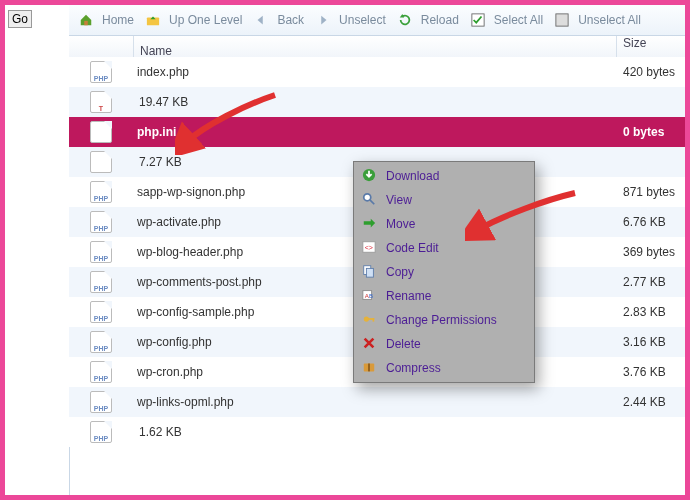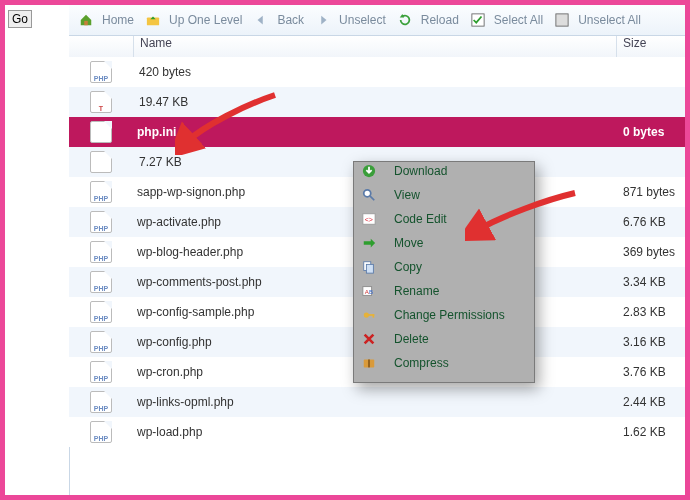--- a/index.html
+++ b/index.html
@@ -6,40 +6,40 @@
   .wrap{width:690px;height:500px;position:relative;overflow:hidden;border:5px solid #ec4899;box-sizing:border-box}
   .leftcol{position:absolute;left:0;top:0;bottom:0;width:64px;border-right:1px solid #c9d7e6;background:#fff}
   .go-wrap{position:absolute;left:3px;top:5px}
   .go-wrap input{font-size:12px;padding:1px 3px;border:1px solid #999;background:#eee}
   .maincol{position:absolute;left:64px;right:0;top:0;bottom:0}
   .toolbar{height:30px;background:linear-gradient(#fbfdff,#ecf3fa);border-bottom:1px solid #c9d7e6;display:flex;align-items:center;padding-left:6px;gap:4px;color:#5a6b7d;white-space:nowrap}
   .tb{display:flex;align-items:center;gap:9px;padding:0 4px;cursor:default;font-size:12px;color:#7a8b9d}
   .tb .ic{width:14px;height:14px;display:inline-block}
   .hdr{height:22px;border-bottom:1px solid #c9d7e6;background:linear-gradient(#fff,#f1f5fa);display:flex}
   .col-icon{width:64px;border-right:1px solid #d6e0eb}
-  .col-name{flex:1;border-right:1px solid #d6e0eb;padding-left:6px;display:flex;align-items:flex-start;color:#445}
+  .col-name{flex:1;border-right:1px solid #d6e0eb;padding-left:6px;display:flex;align-items:flex-end;color:#445}
   .col-size{width:62px;padding-left:6px;display:flex;align-items:flex-start;color:#445}
   .rows{position:absolute;left:0;right:0;top:52px;bottom:0;overflow:hidden}
   .row{height:30px;display:flex;align-items:center}
   .row:nth-child(odd){background:#fff}
   .row:nth-child(even){background:#f1f6fc}
   .row .c-icon{width:64px;display:flex;align-items:center;justify-content:center}
   .row .c-name{flex:1;padding-left:4px;color:#333}
   .row .c-size{width:62px;padding-left:6px;color:#333;white-space:nowrap}
   .row.sel{background:#be185d;color:#fff}
   .row.sel .c-name,.row.sel .c-size{color:#fff;font-weight:bold}
   .ficon{width:20px;height:20px;background:#fff;border:1px solid #bbb;border-radius:2px;position:relative;font-size:7px;font-weight:bold;display:flex;align-items:flex-end;justify-content:center;color:#6c8cc2}
   .ficon::before{content:"";position:absolute;right:-1px;top:-1px;border:4px solid transparent;border-top-color:#f1f6fc;border-right-color:#f1f6fc}
   .ficon.php{color:#6c8cc2}
   .ficon.txt{color:#cc4444}
   .ficon.html{color:#3aa0d0}
   .ficon.ini{background:#fff}
   .ctx{position:absolute;left:284px;top:156px;width:180px;background:#b0b0b0;border:1px solid #7a7a7a;box-shadow:4px 6px 14px rgba(0,0,0,.35);z-index:50}
   .ctx-inner{margin:2px;background:#b0b0b0}
-  .ctx-item{height:24px;display:flex;padding:0 6px;gap:16px;color:#14532d;cursor:default}
+  .ctx-item{height:24px;display:flex;align-items:center;padding:0 6px;gap:8px;color:#4c1d95;cursor:default}
   .ctx-item .ci{width:16px;height:16px;display:inline-block}
   .ctx-item.hl{background:#a9a9a9;border:1px solid #5e7fb8;margin:-1px;border-radius:2px}
   
   .svg{width:14px;height:14px}
   .arrow{position:absolute;z-index:60;pointer-events:none}
 </style>
 </head>
 <body>
 <div class="wrap">
 
@@ -122,20 +122,21 @@
     <div class="col-size">
           <span>Size</span>
         </div>
   </div>
 
   <div class="rows" id="rows">
         <div class="row">
           <div class="c-icon">
             <div class="ficon php">PHP</div>
           </div>
+          <div class="c-name">index.php</div>
           <div class="c-size">420 bytes</div>
         </div>
         <div class="row">
           <div class="c-icon">
             <div class="ficon txt">T</div>
           </div>
           <div class="c-size">19.47 KB</div>
         </div>
         <div class="row sel">
           <div class="c-icon">
@@ -169,21 +170,21 @@
             <div class="ficon php">PHP</div>
           </div>
           <div class="c-name">wp-blog-header.php</div>
           <div class="c-size">369 bytes</div>
         </div>
         <div class="row">
           <div class="c-icon">
             <div class="ficon php">PHP</div>
           </div>
           <div class="c-name">wp-comments-post.php</div>
-          <div class="c-size">3.34 KB</div>
+          <div class="c-size">2.77 KB</div>
         </div>
         <div class="row">
           <div class="c-icon">
             <div class="ficon php">PHP</div>
           </div>
           <div class="c-name">wp-config-sample.php</div>
           <div class="c-size">2.83 KB</div>
         </div>
         <div class="row">
           <div class="c-icon">
@@ -203,21 +204,20 @@
           <div class="c-icon">
             <div class="ficon php">PHP</div>
           </div>
           <div class="c-name">wp-links-opml.php</div>
           <div class="c-size">2.44 KB</div>
         </div>
         <div class="row">
           <div class="c-icon">
             <div class="ficon php">PHP</div>
           </div>
-          <div class="c-name">wp-load.php</div>
           <div class="c-size">1.62 KB</div>
         </div>
       </div>
 
   <div class="ctx">
     <div class="ctx-inner">
       <div class="ctx-item">
         <span class="ci"><svg class="svg" viewBox="0 0 16 16">
                 <circle cx="8" cy="8" r="7" fill="#3a9e3a"></circle>
                 <path d="M8 3v7M5 7l3 3 3-3" stroke="#fff" stroke-width="2" fill="none"></path>
@@ -226,30 +226,30 @@
       </div>
       <div class="ctx-item">
         <span class="ci"><svg class="svg" viewBox="0 0 16 16">
                 <circle cx="6" cy="6" r="4" fill="#fff" stroke="#5a7aa8" stroke-width="2"></circle>
                 <line x1="9" y1="9" x2="14" y2="14" stroke="#5a7aa8" stroke-width="2"></line>
               </svg></span>
         <span>View</span>
       </div>
       <div class="ctx-item">
         <span class="ci"><svg class="svg" viewBox="0 0 16 16">
+                <path fill="#2e9e2e" d="M2 6h8V3l5 5-5 5v-3H2z"></path>
+              </svg></span>
+        <span>Move</span>
+      </div>
+      <div class="ctx-item">
+        <span class="ci"><svg class="svg" viewBox="0 0 16 16">
                 <rect x="1" y="2" width="14" height="12" fill="#fff" stroke="#999"></rect>
                 <text x="3" y="11" font-size="8" fill="#d23">&lt;&gt;</text>
               </svg></span>
         <span>Code Edit</span>
-      </div>
-      <div class="ctx-item">
-        <span class="ci"><svg class="svg" viewBox="0 0 16 16">
-                <path fill="#2e9e2e" d="M2 6h8V3l5 5-5 5v-3H2z"></path>
-              </svg></span>
-        <span>Move</span>
       </div>
       <div class="ctx-item">
         <span class="ci"><svg class="svg" viewBox="0 0 16 16">
                 <rect x="2" y="2" width="8" height="10" fill="#fff" stroke="#5a7aa8"></rect>
                 <rect x="5" y="5" width="8" height="10" fill="#cfe0f5" stroke="#5a7aa8"></rect>
               </svg></span>
         <span>Copy</span>
       </div>
       <div class="ctx-item">
         <span class="ci"><svg class="svg" viewBox="0 0 16 16">

